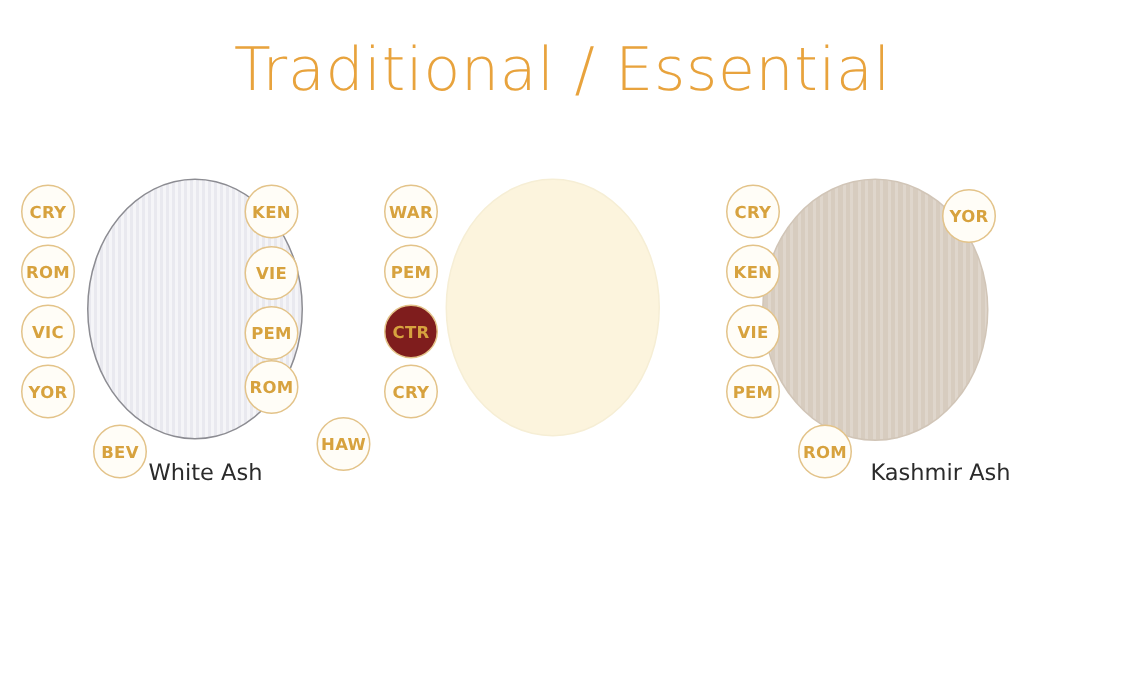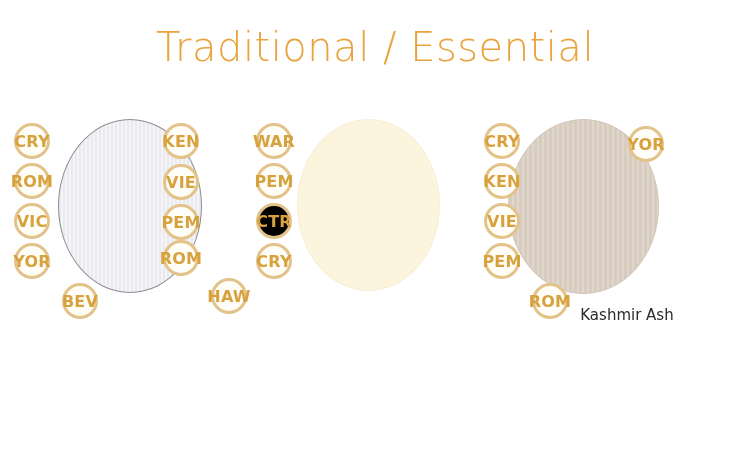--- a/index.html
+++ b/index.html
@@ -89,27 +89,27 @@
       rgba(255,255,255,0.20) 5px);
   }
 
   
   .badge {
     position: absolute;
     width: 36px;
     height: 36px;
     border-radius: 50%;
     background: #fffdf7;
-    border: 3px solid #3b82f6;
+    border: 1px solid #3b82f6;
     box-sizing: border-box;
     display: flex;
     align-items: center;
     justify-content: center;
     font-family: "DejaVu Sans", sans-serif;
-    font-size: 16px;
+    font-size: 11px;
     font-weight: 700;
     letter-spacing: 0.2px;
     color: #d7a23e;
     z-index: 3;
   }
   .badge-col-left  { left: 0px; }
 
   
   #group-0 .badge-col-left  { left: 6px; }
   #group-0 .badge-col-right { left: 155px; }
@@ -187,34 +187,35 @@
         <span>PEM</span>
       </div>
       <div class="badge badge-col-right slot-3" style="background-color: rgb(255, 253, 247); border-color: rgb(227, 195, 137); color: rgb(215, 162, 62);">
         <span>ROM</span>
       </div>
       <div class="badge badge-col-right slot-4" style="background-color: rgb(255, 253, 247); border-color: rgb(227, 195, 137); color: rgb(215, 162, 62);">
         <span>HAW</span>
       </div>
 
     </div>
+    <div class="swatch-caption">White Ash</div>
   </div>
 
   <div class="swatch-group" id="group-1">
     <div class="swatch-stage">
 
       <div class="swatch-disc" style="background-color: rgb(252, 244, 221); border-color: rgb(246, 238, 213);"></div>
 
       <div class="badge badge-col-left slot-0" style="background-color: rgb(255, 253, 247); border-color: rgb(227, 195, 137); color: rgb(215, 162, 62);">
         <span>WAR</span>
       </div>
       <div class="badge badge-col-left slot-1" style="background-color: rgb(255, 253, 247); border-color: rgb(227, 195, 137); color: rgb(215, 162, 62);">
         <span>PEM</span>
       </div>
-      <div class="badge badge-col-left slot-2" style="background-color: #000000; border-color: rgb(227, 195, 137); color: rgb(215, 162, 62);">
+      <div class="badge badge-col-left slot-2" style="background-color: #7f1d1d; border-color: rgb(227, 195, 137); color: rgb(215, 162, 62);">
         <span>CTR</span>
       </div>
       <div class="badge badge-col-left slot-3" style="background-color: rgb(255, 253, 247); border-color: rgb(227, 195, 137); color: rgb(215, 162, 62);">
         <span>CRY</span>
       </div>
 
     </div>
   </div>
 
   <div class="swatch-group" id="group-2">

